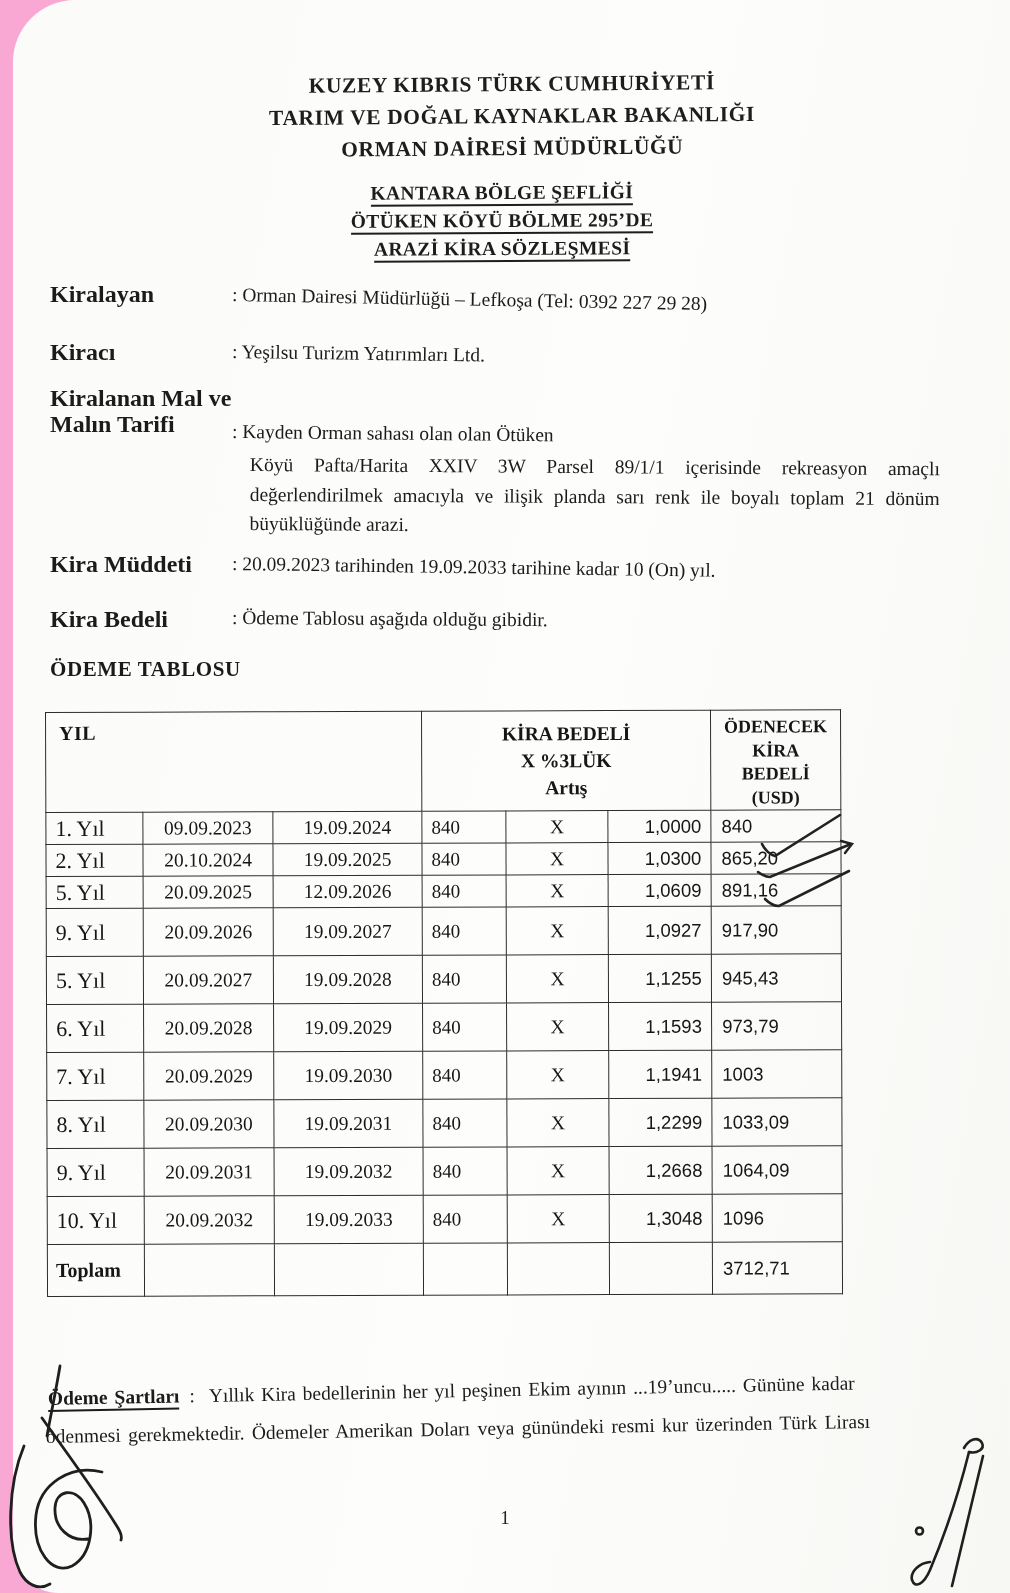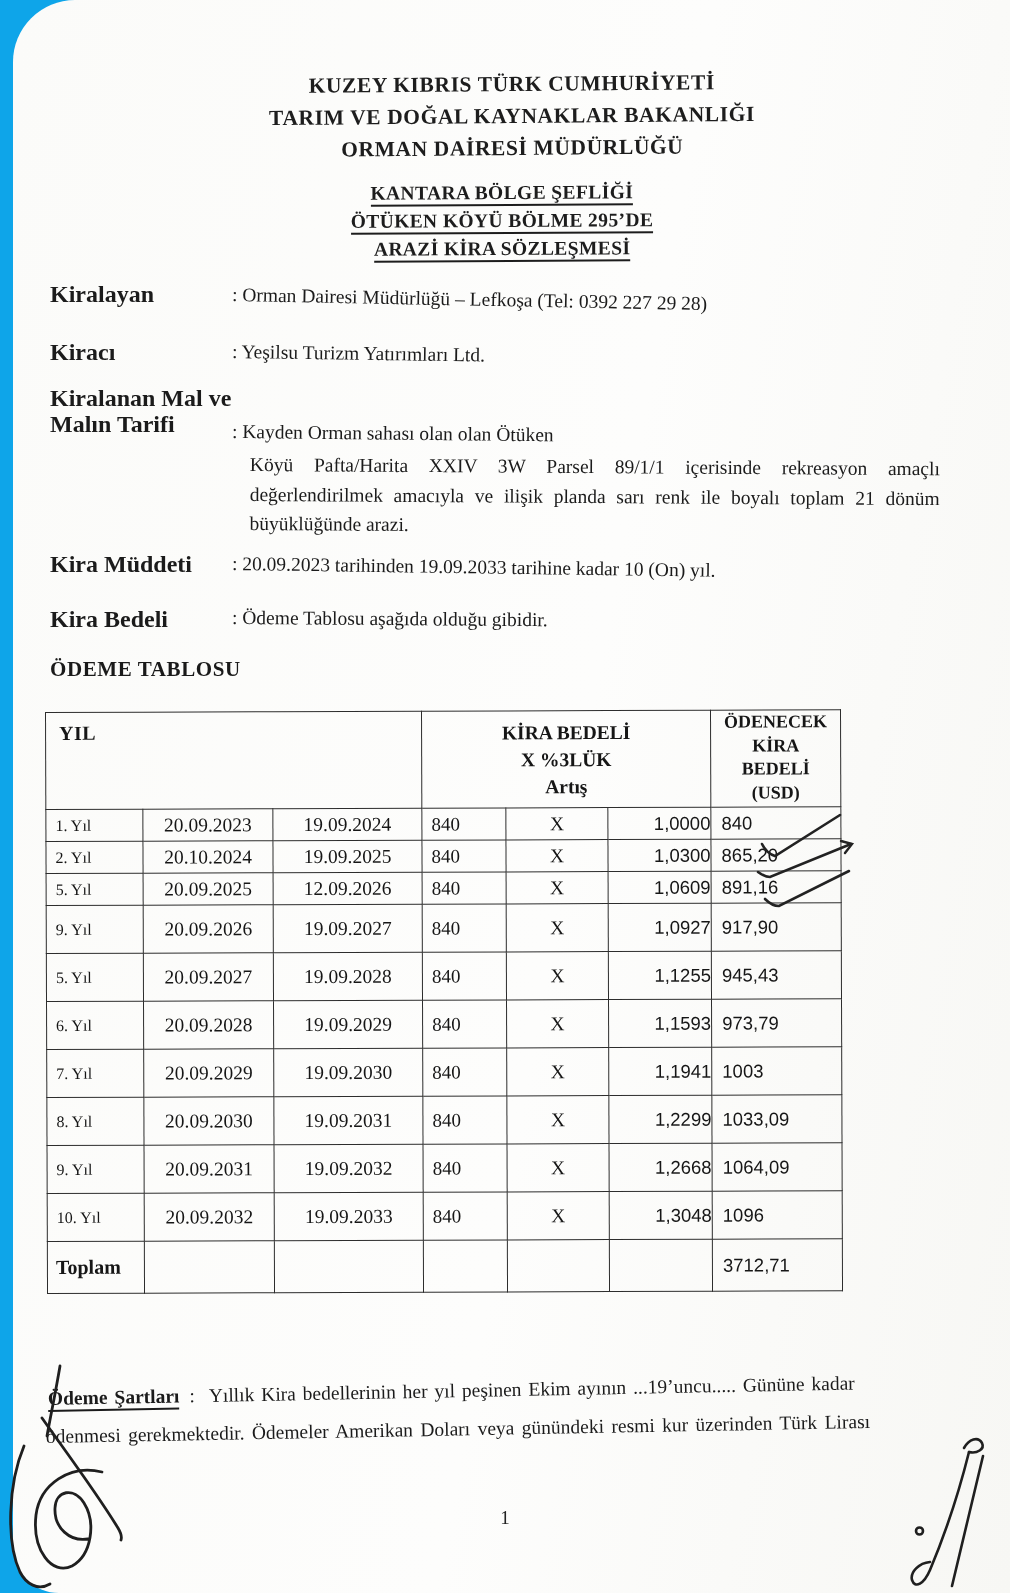--- a/index.html
+++ b/index.html
@@ -1,18 +1,18 @@
 <!DOCTYPE html>
 <html><head>
 <meta charset="utf-8">
 <style>
   * { margin:0; padding:0; box-sizing:border-box; }
   html,body { width:1010px; height:1593px; }
   body { background:#000; font-family:"Liberation Serif", serif; }
-  #stage { position:relative; width:1010px; height:1593px; background:#0ea5e9; overflow:hidden; }
+  #stage { position:relative; width:1010px; height:1593px; background:#f9a8d4; overflow:hidden; }
   .page {
     position:absolute; left:13px; top:0; width:997px; height:1593px;
     background:linear-gradient(100deg,#fbfbf9 0%, #fdfdfc 55%, #f7f7f4 100%);
     border-radius:62px 0 0 46px;
   }
 
   
   .doc-header { position:absolute; left:14px; top:68px; width:996px; text-align:center;
     font-weight:bold; color:#1d1d1d; transform:rotate(-0.5deg); }
   .doc-header .h-line { font-size:21.5px; line-height:32px; letter-spacing:0.6px; }
@@ -29,31 +29,31 @@
 
   
   .tbl-title { position:absolute; left:50px; top:657px; font-size:21px; font-weight:bold;
     letter-spacing:0.6px; color:#1a1a1a; }
   table.pay { position:absolute; left:45px; top:712px; width:795px; border-collapse:collapse;
     table-layout:fixed; color:#161616; transform:rotate(-0.2deg); transform-origin:left top; }
   table.pay td, table.pay th { border:1.7px solid #2d2d2d; overflow:visible; }
   th.h-yil { vertical-align:top; text-align:left; padding:9px 0 0 13px; font-size:20px; letter-spacing:0.5px; }
   th.h-kira { vertical-align:middle; text-align:center; font-size:19.5px; }
   th.h-kira div { line-height:27px; }
-  th.h-oden { vertical-align:top; text-align:center; font-size:18px; }
+  th.h-oden { vertical-align:top; text-align:center; font-size:18px; padding-top:5px; }
   th.h-oden div { line-height:23.5px; }
   tr.hdr { height:97px; }
   tr.r-s { height:32px; }
   tr.r-t { height:48px; }
   tr.r-total { height:52px; }
-  td.c-yil { text-align:left; padding-left:9px; font-size:16px; }
+  td.c-yil { text-align:left; padding-left:9px; font-size:22px; }
   td.c-date { text-align:center; font-size:19.5px; }
   td.c-bedel { text-align:left; padding-left:9px; font-size:19px; }
   td.c-x { text-align:center; font-size:19.5px; }
-  td.c-kat { text-align:right; padding-left:27px; font-size:18.5px; font-family:"Liberation Sans", sans-serif; }
+  td.c-kat { text-align:center; padding-left:27px; font-size:18.5px; font-family:"Liberation Sans", sans-serif; }
   td.c-tutar { text-align:left; padding-left:10px; font-size:18.5px; font-family:"Liberation Sans", sans-serif; }
   td.c-total-label { text-align:left; padding-left:8px; font-size:20px; font-weight:bold; }
 
   
   .foot-1 { position:absolute; left:48px; top:1388px; width:900px; font-size:19.5px; color:#1b1b1b;
     transform:rotate(-1.1deg); transform-origin:left center; word-spacing:2px; }
   .foot-1 .lab { font-weight:bold; border-bottom:2.4px solid #1b1b1b; padding-bottom:1px; }
   .foot-1 .col { margin:0 14px 0 10px; }
   .foot-2 { position:absolute; left:46px; top:1426px; width:905px; font-size:19.5px; color:#1b1b1b;
     transform:rotate(-1.05deg); transform-origin:left center; word-spacing:2.5px; }
@@ -122,21 +122,21 @@
           <div>ÖDENECEK</div>
           <div>KİRA</div>
           <div>BEDELİ</div>
           <div>(USD)</div>
         </th>
       </tr>
     </thead>
     <tbody>
       <tr class="r-s">
         <td class="c-yil">1. Yıl</td>
-        <td class="c-date">20.09.2023</td>
+        <td class="c-date">09.09.2023</td>
         <td class="c-date">19.09.2024</td>
         <td class="c-bedel">840</td>
         <td class="c-x">X</td>
         <td class="c-kat">1,0000</td>
         <td class="c-tutar">840</td>
       </tr>
       <tr class="r-s">
         <td class="c-yil">2. Yıl</td>
         <td class="c-date">20.10.2024</td>
         <td class="c-date">19.09.2025</td>

